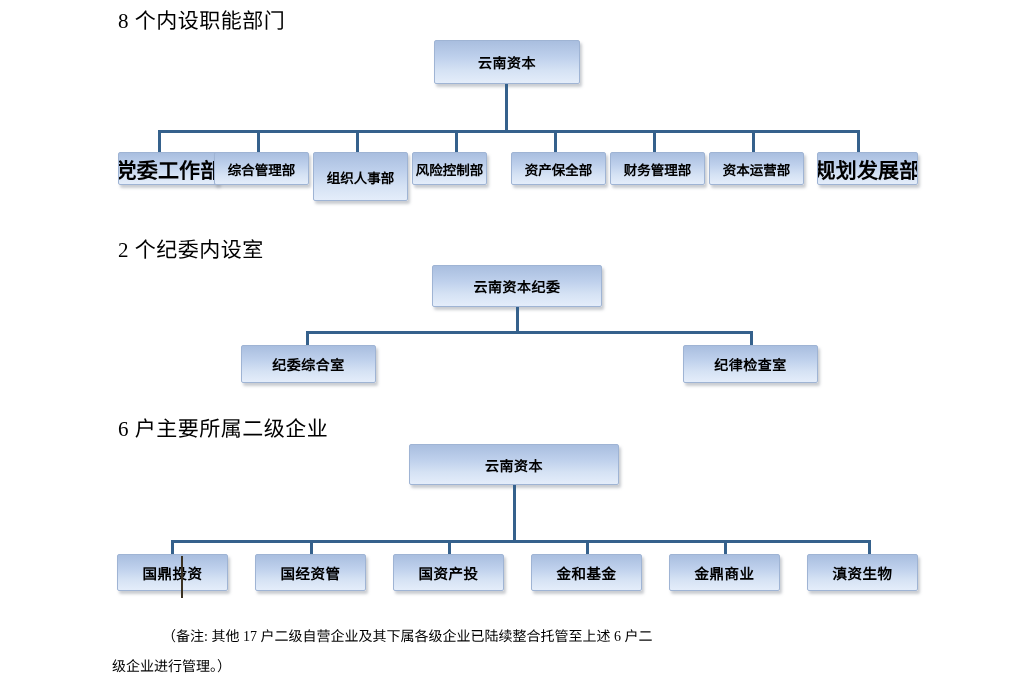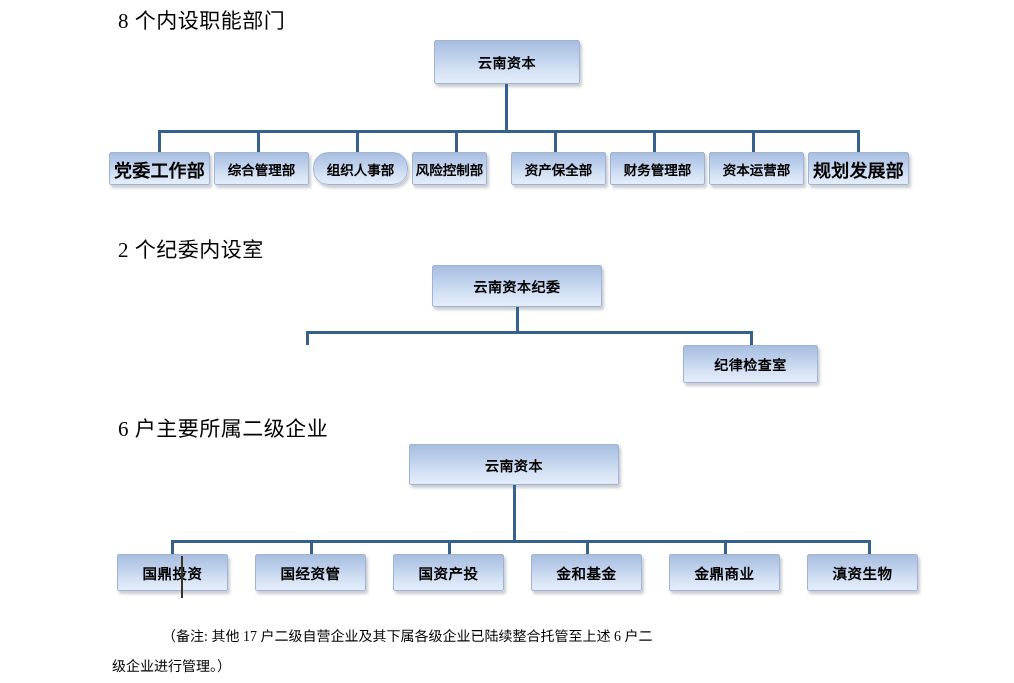--- a/index.html
+++ b/index.html
@@ -56,22 +56,23 @@
   }
   .node.root {
     font-size: 14px;
     letter-spacing: 0.5px;
   }
   .node.dept {
     font-size: 13.5px;
     letter-spacing: 0px;
   }
   .node.dept.emphasis {
-    font-size: 18px;
+    font-size: 21px;
     letter-spacing: 0.2px;
+    margin-left: 9px;
   }
   .node.office {
     font-size: 14px;
     letter-spacing: 0.5px;
   }
   .node.sub {
     font-size: 14.5px;
     letter-spacing: 0.5px;
   }
 
@@ -118,36 +119,37 @@
   <div class="line v" style="left:257px; top:130px; width:3px; height:22px;"></div>
   <div class="line v" style="left:356px; top:130px; width:3px; height:22px;"></div>
   <div class="line v" style="left:455px; top:130px; width:3px; height:22px;"></div>
   <div class="line v" style="left:554px; top:130px; width:3px; height:22px;"></div>
   <div class="line v" style="left:653px; top:130px; width:3px; height:22px;"></div>
   <div class="line v" style="left:752px; top:130px; width:3px; height:22px;"></div>
   <div class="line v" style="left:857px; top:130px; width:3px; height:22px;"></div>
 
   <div class="node dept emphasis" style="left:109px; top:152px; width:101px; height:33px;">党委工作部</div>
   <div class="node dept" style="left:214px; top:152px; width:95px; height:33px;text-align:center;">综合管理部</div>
-  <div class="node dept" style="left:313px; top:152px; width:95px; height:33px;border-radius:15px;">组织人事部</div>
+  <div class="node dept" style="left:313px; top:152px; width:95px; height:49px;">组织人事部</div>
   <div class="node dept" style="left:412px; top:152px; width:75px; height:33px;">风险控制部</div>
   <div class="node dept" style="left:511px; top:152px; width:95px; height:33px;">资产保全部</div>
   <div class="node dept" style="left:610px; top:152px; width:95px; height:33px;">财务管理部</div>
   <div class="node dept" style="left:709px; top:152px; width:95px; height:33px;">资本运营部</div>
   <div class="node dept emphasis" style="left:808px; top:152px; width:101px; height:33px;">规划发展部</div>
 
   <div class="section-heading" style="left:118px; top:237px;">2 个纪委内设室</div>
 
   <div class="node root" style="left:432px; top:265px; width:170px; height:42px;">云南资本纪委</div>
 
   <div class="line v" style="left:516px; top:307px; width:3px; height:24px;"></div>
   <div class="line h" style="left:306px; top:331px; width:447px; height:3px;"></div>
   <div class="line v" style="left:306px; top:331px; width:3px; height:14px;"></div>
   <div class="line v" style="left:750px; top:331px; width:3px; height:14px;"></div>
 
+  <div class="node office" style="left:241px; top:345px; width:135px; height:38px;">纪委综合室</div>
   <div class="node office" style="left:683px; top:345px; width:135px; height:38px;">纪律检查室</div>
 
   <div class="section-heading" style="left:118px; top:416px;">6 户主要所属二级企业</div>
 
   <div class="node root" style="left:409px; top:444px; width:210px; height:41px;">云南资本</div>
 
   <div class="line v" style="left:513px; top:485px; width:3px; height:55px;"></div>
   <div class="line h" style="left:171px; top:540px; width:700px; height:3px;"></div>
   <div class="line v" style="left:171px; top:540px; width:3px; height:14px;"></div>
   <div class="line v" style="left:310px; top:540px; width:3px; height:14px;"></div>

